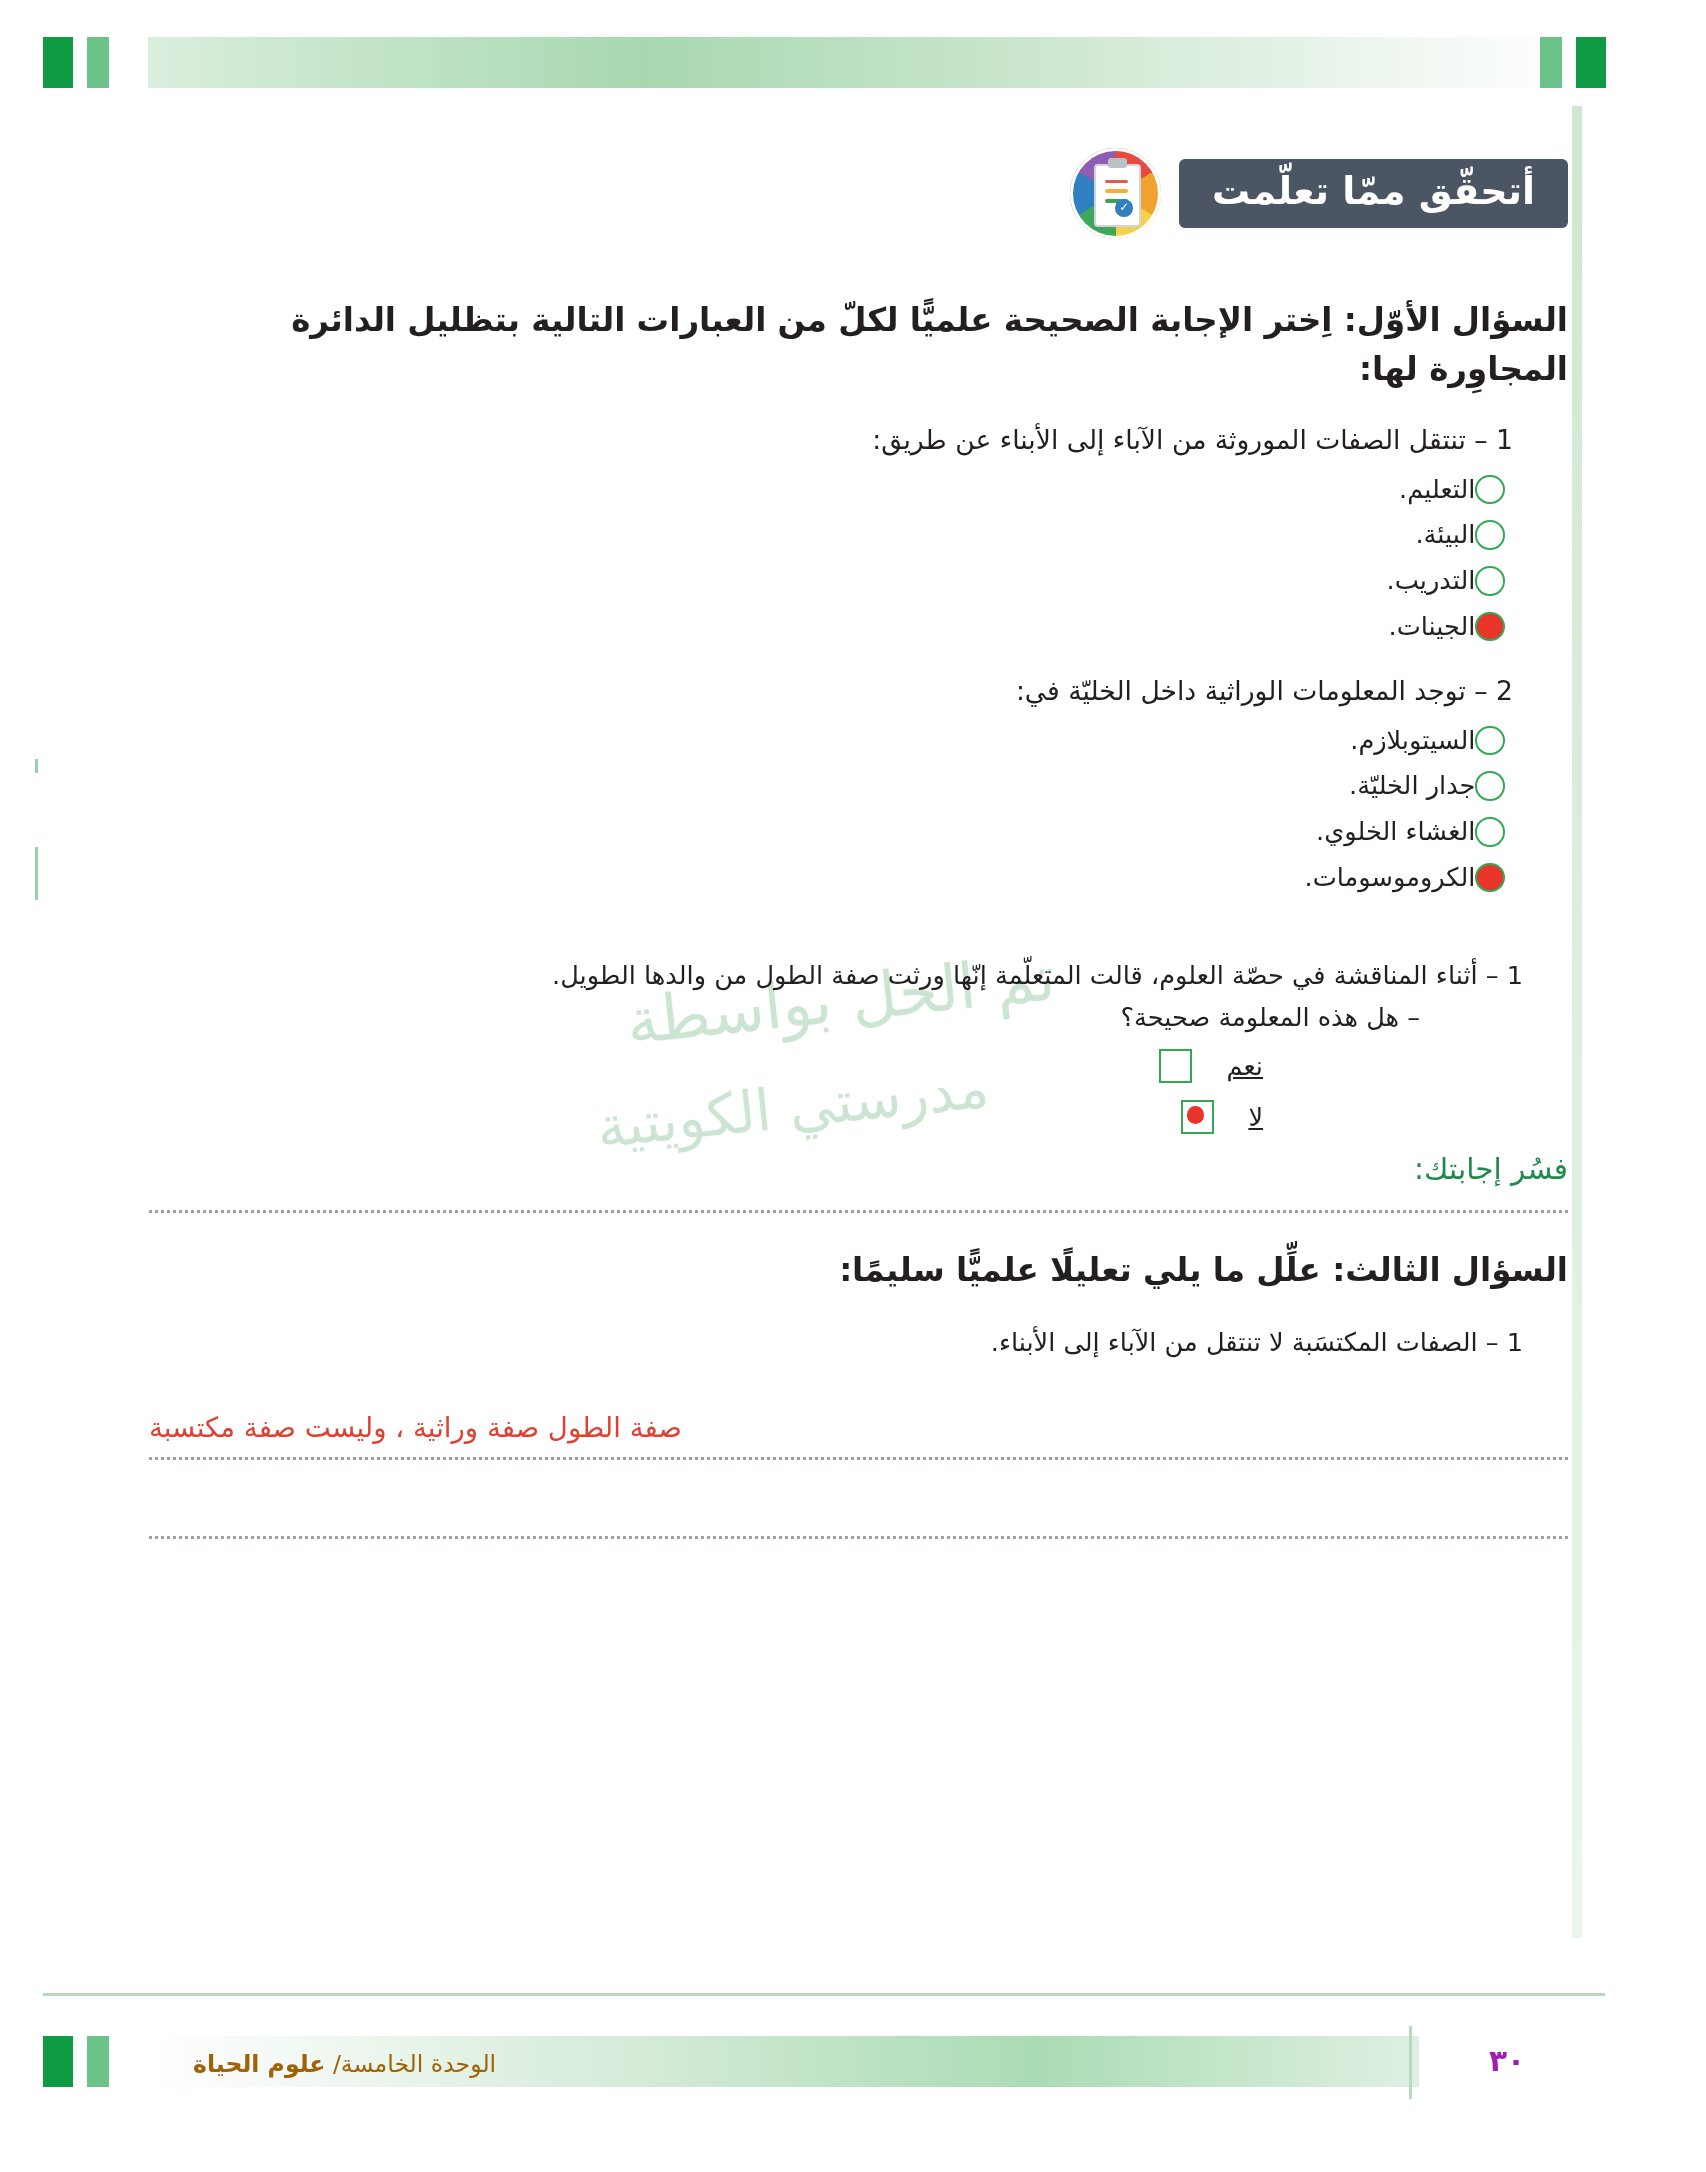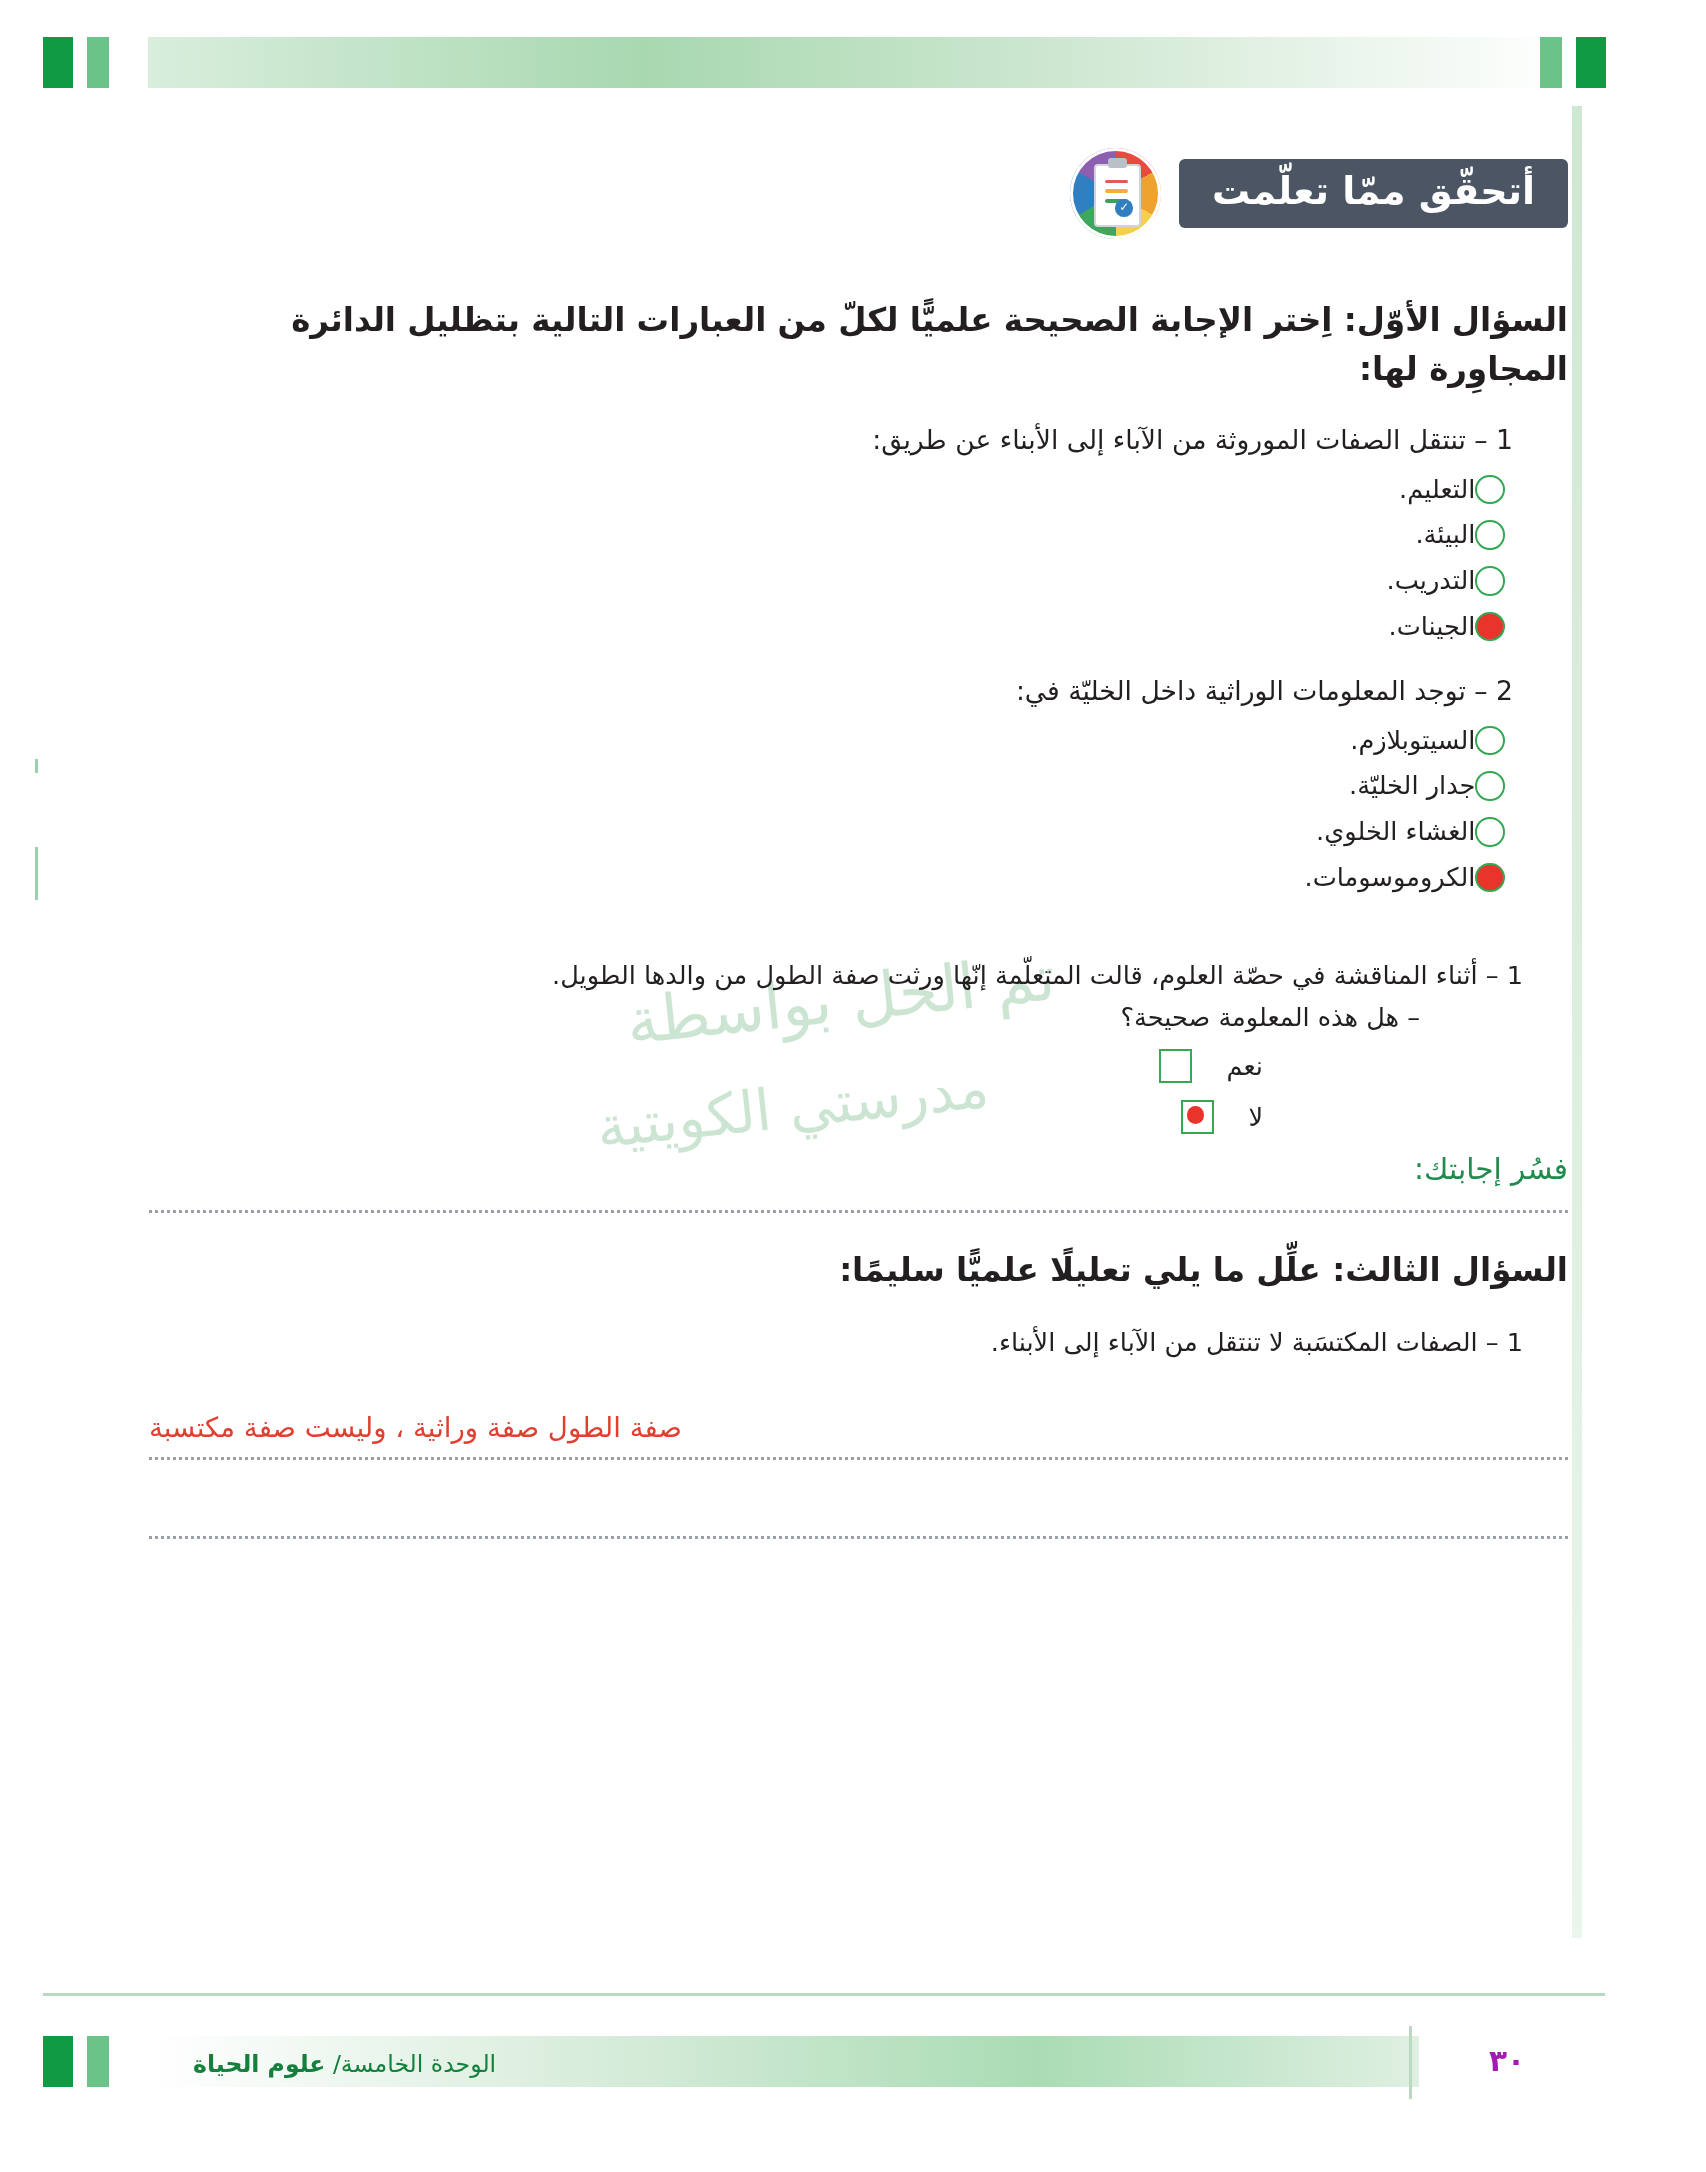--- a/index.html
+++ b/index.html
@@ -188,20 +188,21 @@
   }
   .yn {
     margin: 0 305px 0 0;
   }
   .yn-row {
     display: flex;
     flex-direction: row;
     align-items: center;
     gap: 34px;
     margin-bottom: 17.7px;
+    text-decoration: underline;
   }
   .box {
     width: 29.6px; height: 29.6px;
     border: 2.5px solid #34a853;
     background: #ffffff;
     flex: 0 0 auto;
     position: relative;
   }
   .box.marked::after {
     content: "";
@@ -307,21 +308,21 @@
     left: 1409px;
     width: 3px;
     height: 73px;
     background: #b9d9c2;
   }
   .footer-text {
     position: absolute;
     top: 85px;
     left: 193px;
     font-size: 23.6px;
-    color: #15803d;
+    color: #a16207;
   }
   .footer-text .bold { font-weight: bold; }
   .page-num {
     position: absolute;
     top: 79px;
     left: 1489px;
     font-size: 29.6px;
     font-weight: bold;
     color: #a21caf;
   }

